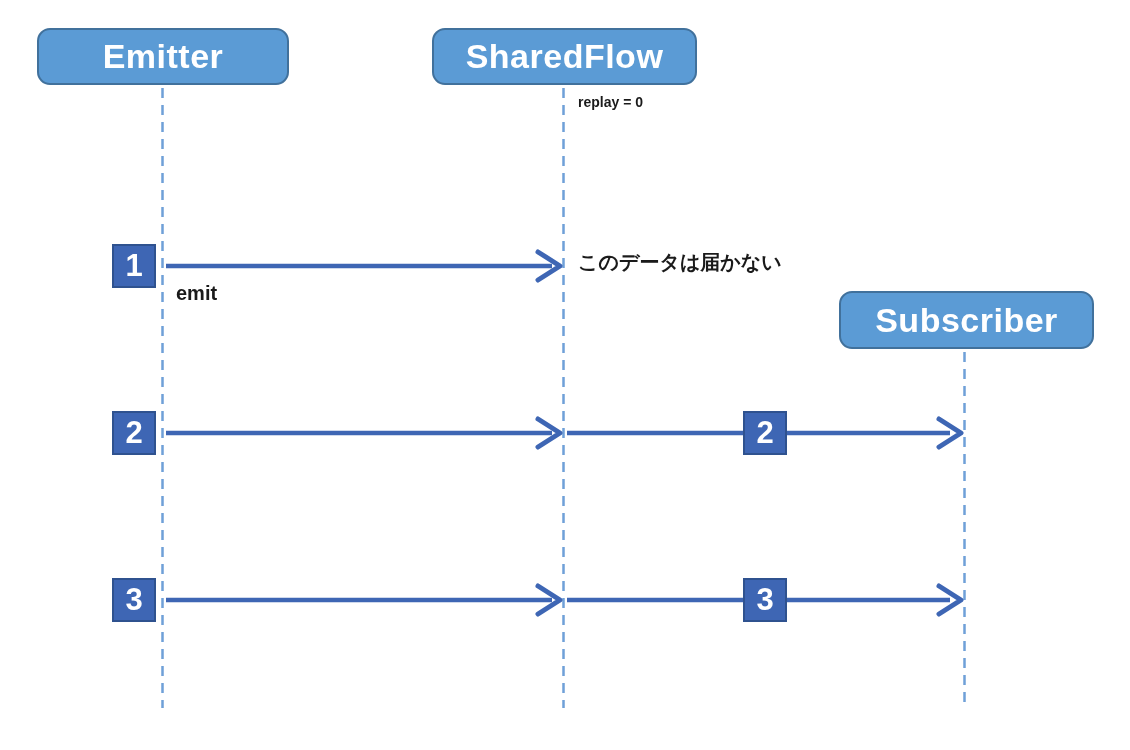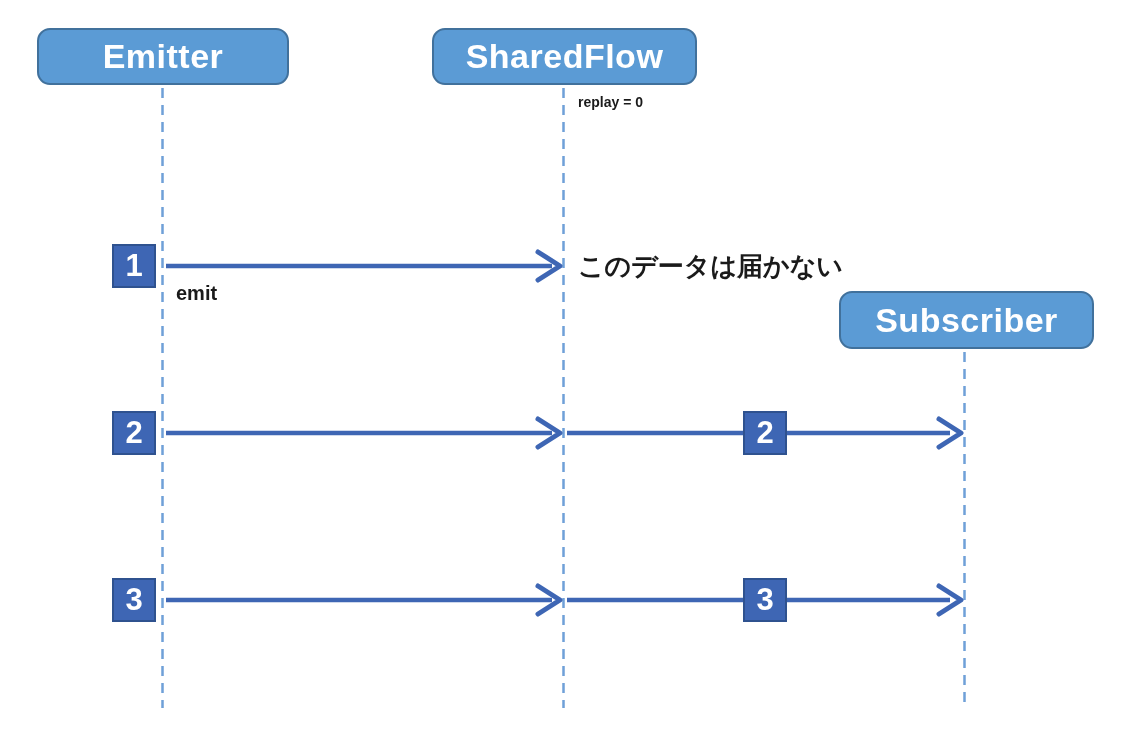--- a/index.html
+++ b/index.html
@@ -25,21 +25,21 @@
     background:var(--marker-fill);border:2.5px solid var(--marker-border);
     color:var(--marker-text);font-weight:bold;font-size:31px;}
   .marker-r1-left{left:112px;top:244px;}
   .marker-r2-left{left:112px;top:411px;}
   .marker-r2-mid{left:743px;top:411px;}
   .marker-r3-left{left:112px;top:578px;}
   .marker-r3-mid{left:743px;top:578px;}
   .txt{position:absolute;z-index:2;color:var(--label-text);font-weight:bold;white-space:nowrap;}
   .txt-replay{left:578px;top:94px;font-size:14px;}
   .txt-emit{left:176px;top:234px;font-size:20px;margin-top:48px;}
-  .txt-note{left:578px;top:249px;font-size:26px;}
+  .txt-note{left:578px;top:249px;font-size:20px;}
 </style>
 </head>
 <body>
 
 <div class="stage">
 
   <svg class="linework" viewBox="0 0 1130 750" xmlns="http://www.w3.org/2000/svg">
 
     <line class="lifeline" x1="162.5" y1="88" x2="162.5" y2="708"></line>
     <line class="lifeline" x1="563.5" y1="88" x2="563.5" y2="708"></line>

